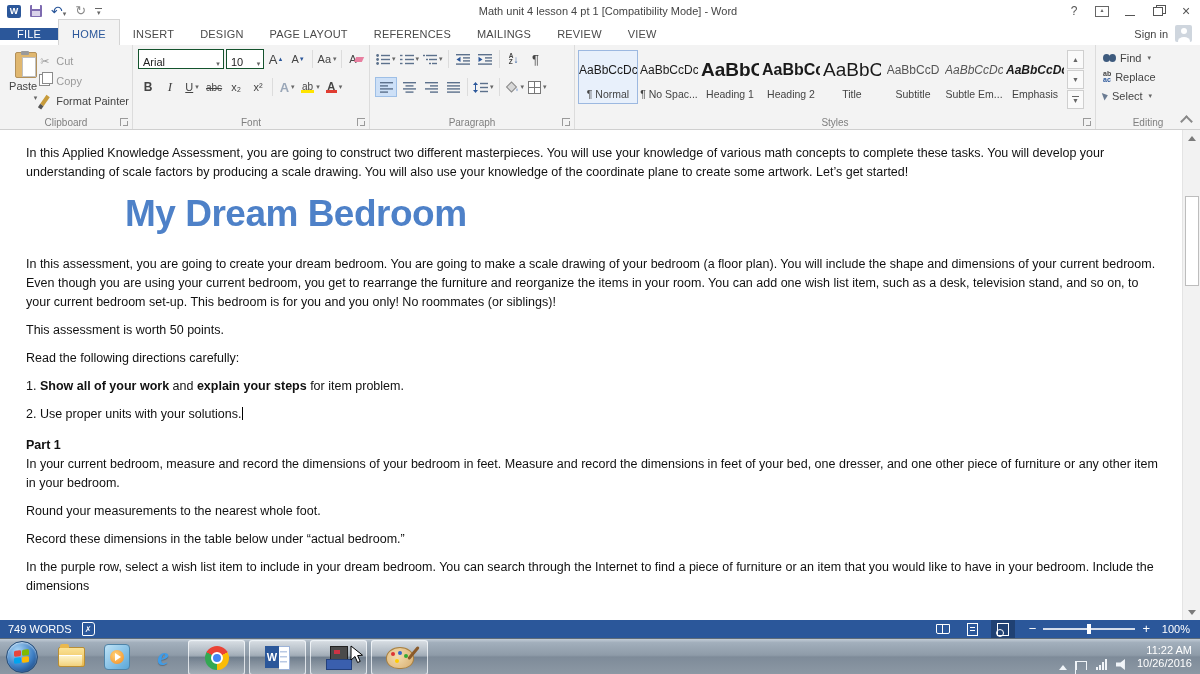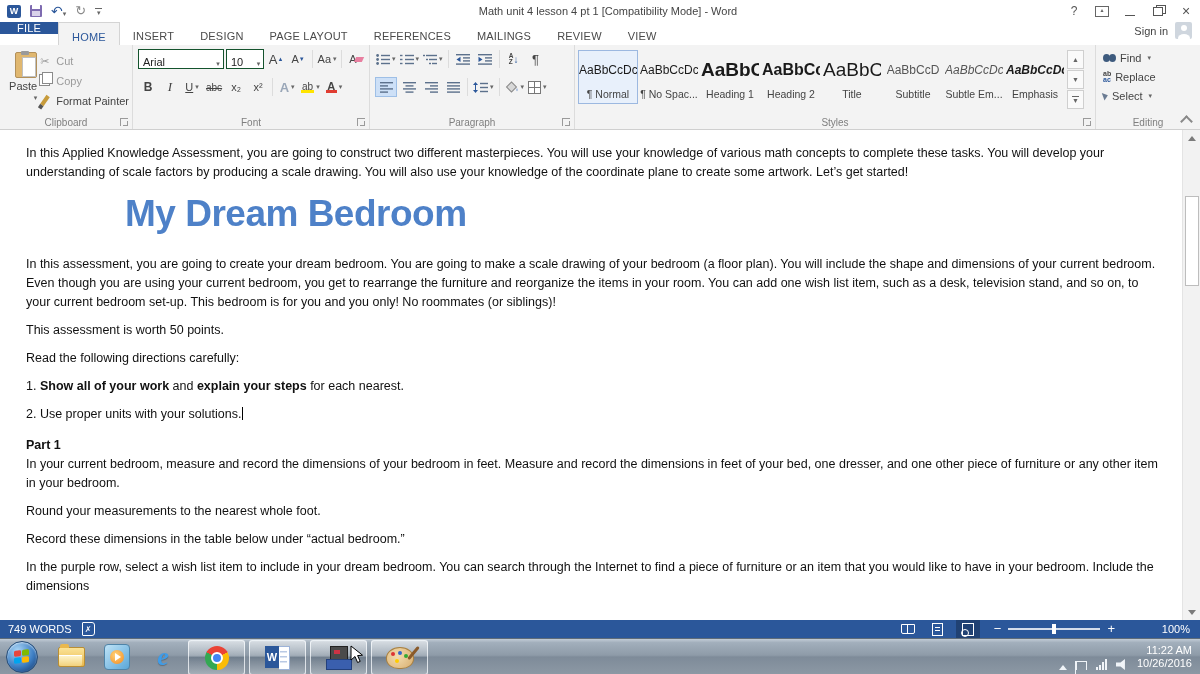--- a/index.html
+++ b/index.html
@@ -21,21 +21,21 @@
   .qat-more .bar{width:7px;height:1px;background:#666;margin-bottom:2px;}
   .wtitle{position:absolute;left:16px;right:0;text-align:center;font-size:11px;color:#444;}
   .win-controls{margin-left:auto;display:flex;align-items:center;gap:0;z-index:3;}
   .wc{width:28px;height:20px;display:flex;align-items:center;justify-content:center;color:#555;font-size:12px;}
   .wc-ribbonopts{width:12px;height:9px;border:1px solid #666;position:relative;font-size:6px;line-height:6px;text-align:center;color:#666;}
   .wc-min{width:10px;height:1px;background:#555;align-self:center;margin-top:8px;}
   .wc-restore{width:8px;height:7px;border:1px solid #555;position:relative;background:#fff;}
   .wc-restore:before{content:"";position:absolute;top:-3px;left:2px;width:8px;height:7px;border:1px solid #555;z-index:-1;}
 
   
-  .tabrow{position:absolute;top:22px;left:0;right:0;height:23px;background:#fff;display:flex;align-items:flex-start;}
+  .tabrow{position:absolute;top:22px;left:0;right:0;height:23px;background:#fff;display:flex;align-items:center;}
   .tab{padding:8px 13px;font-size:11px;display:flex;align-items:center;color:#4a4a4a;letter-spacing:.2px;}
   .tab.file{background:#2b579a;color:#fff;padding:0 17px;}
   .tab.active{background:#f3f3f3;border:1px solid #d4d4d4;border-bottom:none;color:#2b579a;}
   .signin{margin-left:auto;display:flex;align-items:center;gap:7px;padding-right:8px;font-size:11px;color:#444;}
   .avatar{width:17px;height:17px;border-radius:2px;background:#cfd6de;position:relative;overflow:hidden;}
   .avatar:before{content:"";position:absolute;top:3px;left:5.5px;width:6px;height:6px;border-radius:50%;background:#fff;}
   .avatar:after{content:"";position:absolute;bottom:-3px;left:2.5px;width:12px;height:8px;border-radius:50%;background:#fff;}
 
   
   .ribbon{position:absolute;top:45px;left:0;right:0;height:84px;background:#f3f3f3;border-bottom:1px solid #cfcfcf;display:flex;font-size:11px;}
@@ -139,21 +139,21 @@
   .vi-page{width:9px;height:11px;border:1px solid #fff;background:
       linear-gradient(#fff,#fff) 2px 3px/5px 1px no-repeat,
       linear-gradient(#fff,#fff) 2px 6px/5px 1px no-repeat;}
   .vi-web{width:10px;height:11px;border:1px solid #fff;position:relative;}
   .vi-web:after{content:"";position:absolute;left:-2px;bottom:-2px;width:6px;height:6px;border-radius:50%;background:#2b579a;border:1px solid #fff;}
   .viewbtn.active .vi-web:after{background:transparent;}
   .zoomctl{display:flex;align-items:center;gap:7px;margin-left:8px;}
   .zoomsign{font-size:13px;line-height:10px;}
   .ztrack{width:92px;height:2px;background:rgba(255,255,255,.8);position:relative;}
   .zthumb{position:absolute;left:44px;top:-4px;width:4px;height:10px;background:#fff;}
-  .zpct{width:34px;text-align:right;margin-left:35px;}
+  .zpct{width:34px;text-align:right;}
 
   
   .taskbar{position:absolute;top:638px;left:0;right:0;height:36px;
      background:linear-gradient(180deg,#c2ccd6 0%,#a2afbc 10%,#8e9ba8 45%,#7e8b99 50%,#8d99a5 100%);
      border-top:1px solid #5f6c79;display:flex;align-items:center;}
   .orb{width:30px;height:30px;border-radius:50%;margin:0 10px 0 6px;position:relative;
      background:radial-gradient(circle at 35% 28%,#a8d4f5,#3e7fc4 55%,#14386d 95%);
      border:1px solid #274e79;box-shadow:inset 0 1px 2px rgba(255,255,255,.7);}
   .flag{position:absolute;top:8px;left:7px;width:15px;height:13px;display:grid;grid-template-columns:7px 7px;grid-template-rows:6px 6px;gap:1px;transform:skewY(-6deg);}
   .flag span{border-radius:1.5px;}
@@ -562,21 +562,21 @@
     <span class="collapse-chev"></span>
   </div>
 
   <div class="docarea">
     <div class="doc">
       <p>In this Applied Knowledge Assessment, you are going to construct two different masterpieces. You will use your knowledge of various math concepts to complete these tasks. You will develop your understanding of scale factors by producing a scale drawing. You will also use your knowledge of the coordinate plane to create some artwork. Let’s get started!</p>
       <div class="doc-heading">My Dream Bedroom</div>
       <p>In this assessment, you are going to create your dream bedroom. You are going to make a scale drawing of your bedroom (a floor plan). You will include the shape and dimensions of your current bedroom. Even though you are using your current bedroom, you get to rearrange the furniture and reorganize the items in your room. You can add one wish list item, such as a desk, television stand, and so on, to your current bedroom set-up. This bedroom is for you and you only! No roommates (or siblings)!</p>
       <p>This assessment is worth 50 points.</p>
       <p>Read the following directions carefully:</p>
-      <p><span>1. </span><b>Show all of your work</b><span> and </span><b>explain your steps</b><span> for each nearest.</span></p>
+      <p><span>1. </span><b>Show all of your work</b><span> and </span><b>explain your steps</b><span> for item problem.</span></p>
       <p><span>2. Use proper units with your solutions.</span><span class="caret"></span></p>
       <p class="part-title">Part 1</p>
       <p>In your current bedroom, measure and record the dimensions of your bedroom in feet. Measure and record the dimensions in feet of your bed, one dresser, and one other piece of furniture or any other item in your bedroom.</p>
       <p>Round your measurements to the nearest whole foot.</p>
       <p>Record these dimensions in the table below under “actual bedroom.”</p>
       <p><span>In the purple row, select a wish list item to include in your dream bedroom. You can search through the Internet to find a piece of furniture or an item that you would like to have in your bedroom. Include the dimensions</span><br></p>
     </div>
     <div class="scrollbar">
       <span class="sb-btn" style="top:0;">
           <span class="tri-up"></span>

